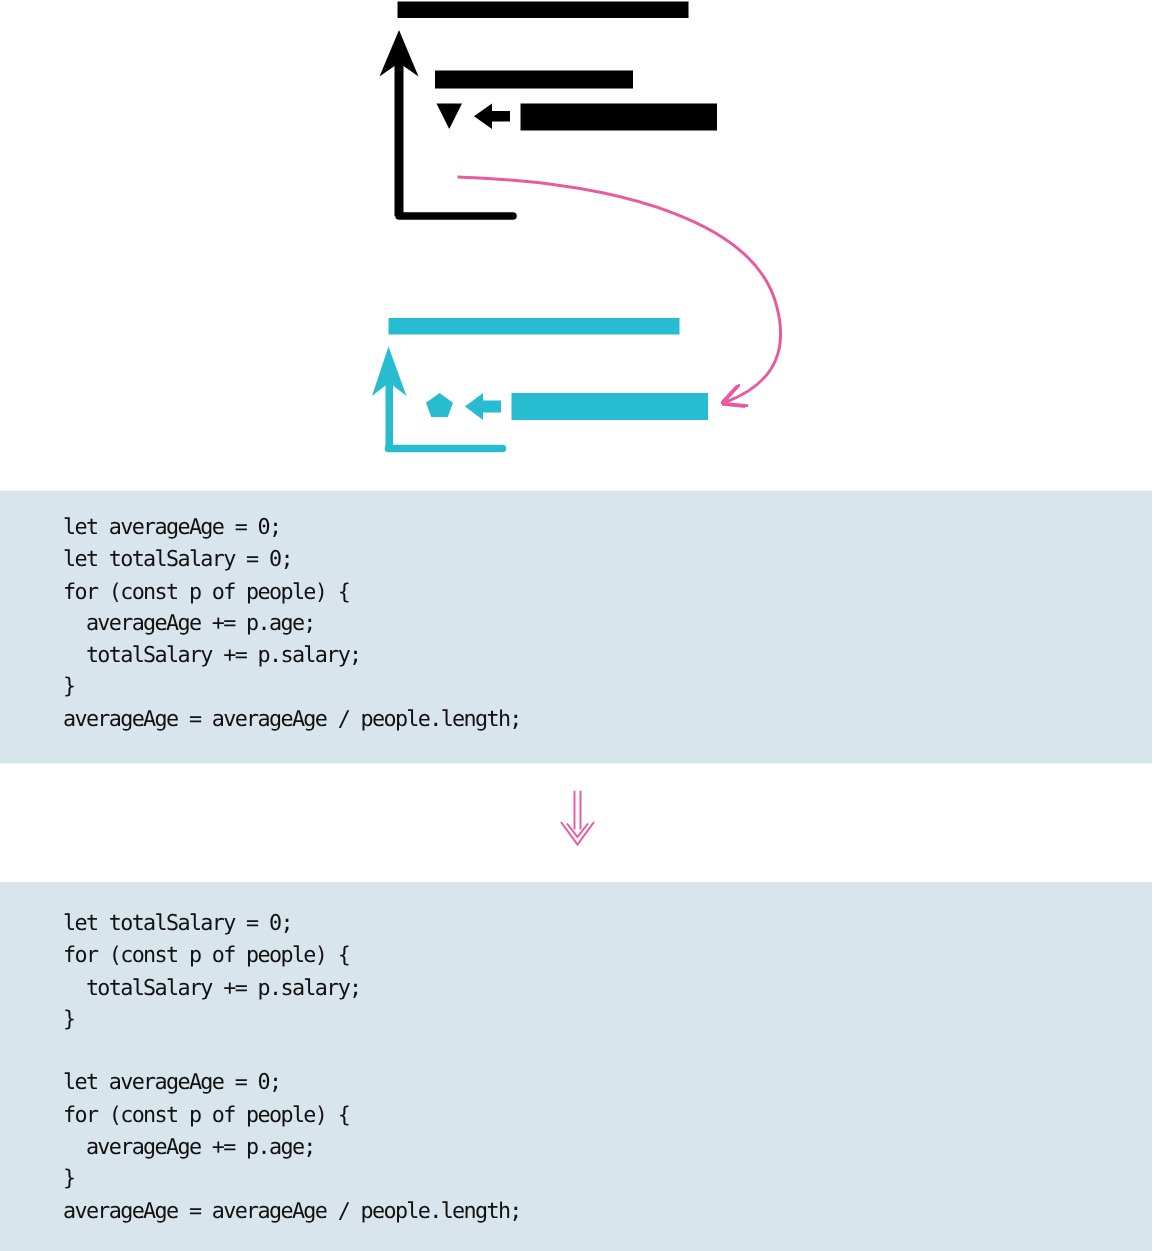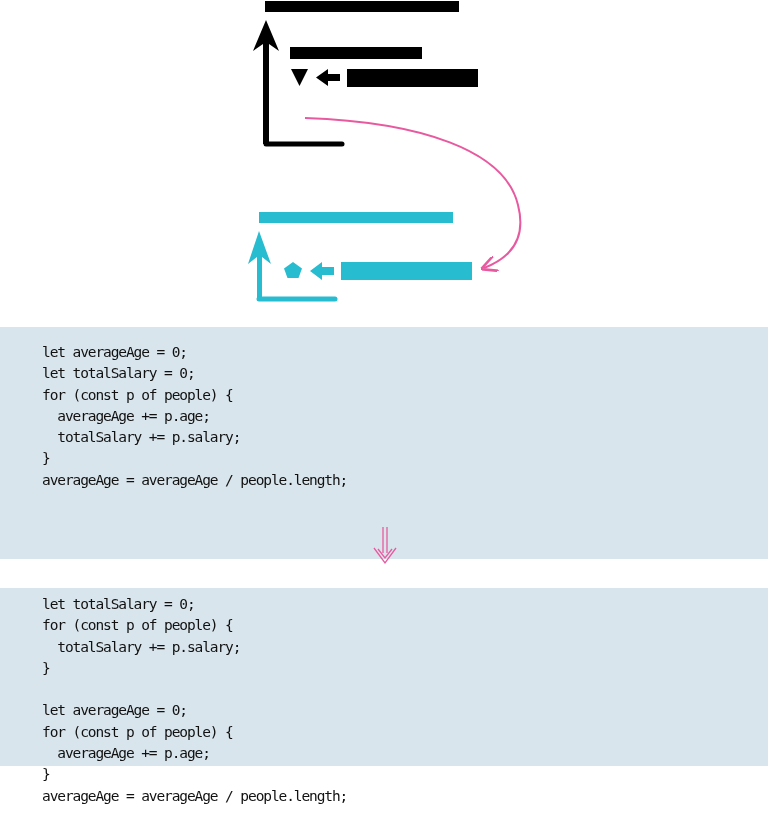--- a/index.html
+++ b/index.html
@@ -13,22 +13,22 @@
     }
     .code-block pre {
       margin: 0;
       font-family: "DejaVu Sans Mono", monospace;
       font-size: 14.5px;
       line-height: 21.3px;
       color: #111111;
       letter-spacing: -1.1px;
       white-space: pre;
     }
-    #before { top: 327px; height: 232px; padding-top: 15px; }
-    #after { top: 588px; height: 178px; padding-top: 6px; }
+    #before { top: 327px; height: 182px; padding-top: 15px; }
+    #after { top: 588px; height: 246px; padding-top: 18px; }
     .arrow-down { position: absolute; left: 370px; top: 527px; width: 30px; height: 40px; }
   </style>
 </head>
 <body>
 
 <svg class="diagram" width="770" height="320" viewBox="0 0 770 320">
   <defs>
     <marker id="pinkhead" viewBox="0 0 10 10" refX="8" refY="5" markerWidth="8" markerHeight="8" orient="auto">
       <path d="M0,0 L10,5 L0,10" fill="none" stroke="#e85aa0" stroke-width="1.6"></path>
     </marker>

